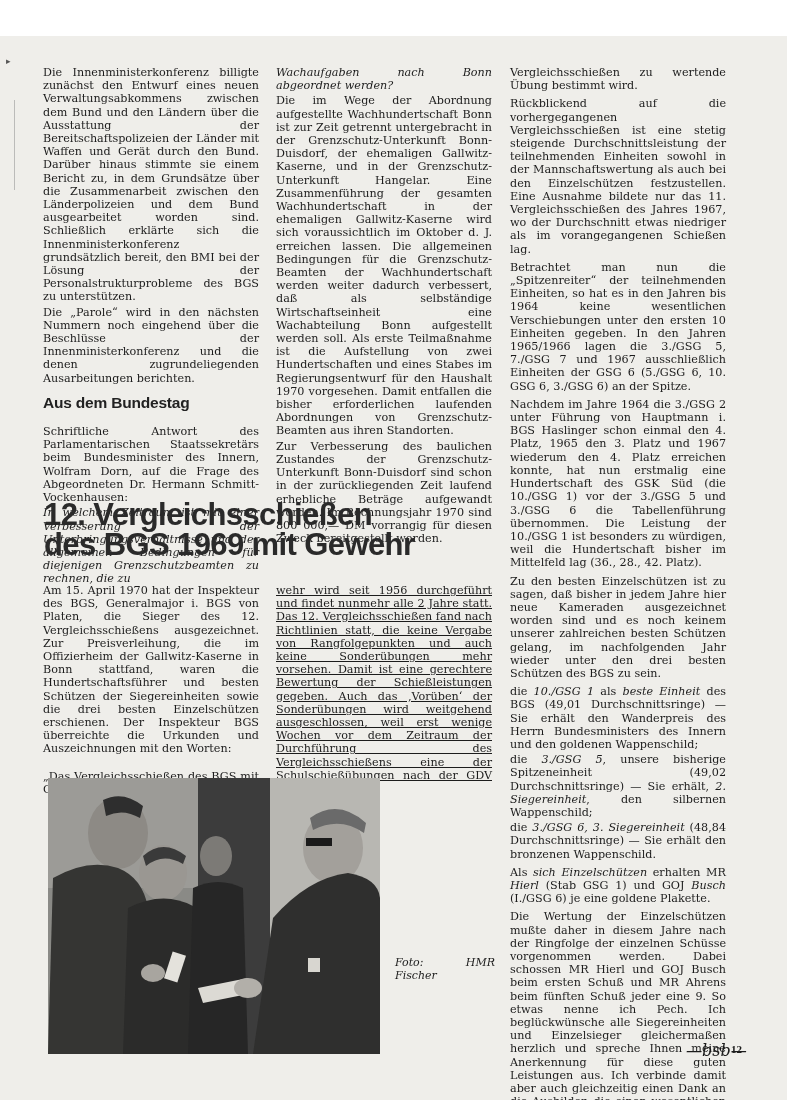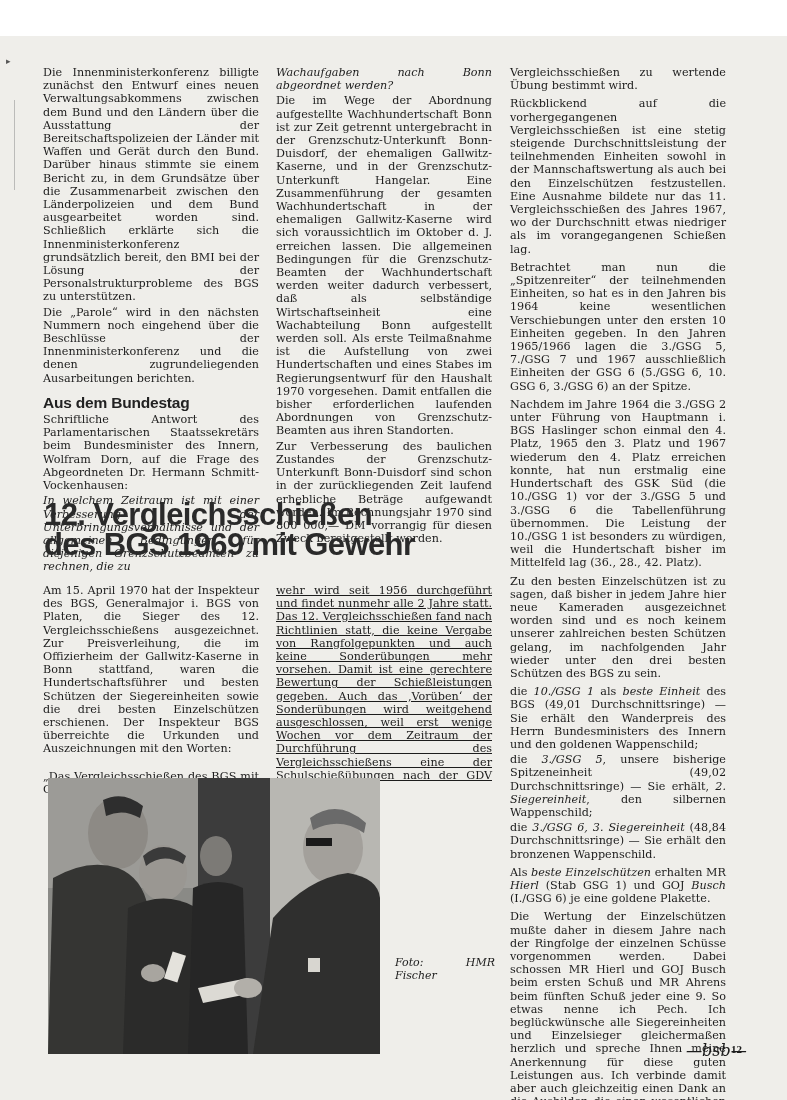--- a/index.html
+++ b/index.html
@@ -28,21 +28,21 @@
     .col p { margin: 0 0 2px 0; }
     .col p.gap { margin-top: 5px; }
     .col i, .col em { font-style: italic; }
     .c1 { left: 43px; top: 66px; width: 216px; }
     .c2 { left: 276px; top: 66px; width: 216px; }
     .c3 { left: 510px; top: 66px; width: 216px; }
     .c4 { left: 43px; top: 572px; width: 216px; margin-top: 12px; }
     .c5 { left: 276px; top: 584px; width: 216px; text-decoration: underline; }
     h2.sub {
       font-family: "Liberation Sans", "DejaVu Sans", sans-serif;
-      font-size: 15.5px; font-weight: bold; margin: 11px 0 4px 0; color: #222;
+      font-size: 15.5px; font-weight: bold; margin: 11px 0 16px 0; color: #222;
       letter-spacing: -0.2px;
     }
     h1.headline {
       position: absolute; left: 44px; top: 500px; margin: 0;
       font-family: "Liberation Sans", "DejaVu Sans", sans-serif;
       font-size: 31px; line-height: 30px; font-weight: bold; color: #2a2a2a;
       letter-spacing: -0.6px;
     }
     .photo {
       position: absolute; left: 48px; top: 778px; width: 332px; height: 276px;
@@ -82,21 +82,21 @@
 
 <div class="col c3">
   <p>Vergleichsschießen zu wertende Übung bestimmt wird.</p>
   <p class="gap">Rückblickend auf die vorhergegangenen Vergleichsschießen ist eine stetig steigende Durchschnittsleistung der teilnehmenden Einheiten sowohl in der Mannschaftswertung als auch bei den Einzelschützen festzustellen. Eine Ausnahme bildete nur das 11. Vergleichsschießen des Jahres 1967, wo der Durchschnitt etwas niedriger als im vorangegangenen Schießen lag.</p>
   <p class="gap">Betrachtet man nun die „Spitzenreiter“ der teilnehmenden Einheiten, so hat es in den Jahren bis 1964 keine wesentlichen Verschiebungen unter den ersten 10 Einheiten gegeben. In den Jahren 1965/1966 lagen die 3./GSG 5, 7./GSG 7 und 1967 ausschließlich Einheiten der GSG 6 (5./GSG 6, 10. GSG 6, 3./GSG 6) an der Spitze.</p>
   <p class="gap">Nachdem im Jahre 1964 die 3./GSG 2 unter Führung von Hauptmann i. BGS Haslinger schon einmal den 4. Platz, 1965 den 3. Platz und 1967 wiederum den 4. Platz erreichen konnte, hat nun erstmalig eine Hundertschaft des GSK Süd (die 10./GSG 1) vor der 3./GSG 5 und 3./GSG 6 die Tabellenführung übernommen. Die Leistung der 10./GSG 1 ist besonders zu würdigen, weil die Hundertschaft bisher im Mittelfeld lag (36., 28., 42. Platz).</p>
   <p class="gap">Zu den besten Einzelschützen ist zu sagen, daß bisher in jedem Jahre hier neue Kameraden ausgezeichnet worden sind und es noch keinem unserer zahlreichen besten Schützen gelang, im nachfolgenden Jahr wieder unter den drei besten Schützen des BGS zu sein.</p>
   <p class="gap"><span>die </span><i>10./GSG 1</i><span> als </span><i>beste Einheit</i><span> des BGS (49,01 Durchschnittsringe) — Sie erhält den Wanderpreis des Herrn Bundesministers des Innern und den goldenen Wappenschild;</span></p>
   <p><span>die </span><i>3./GSG 5</i><span>, unsere bisherige Spitzeneinheit (49,02 Durchschnittsringe) — Sie erhält, </span><i>2. Siegereinheit</i><span>, den silbernen Wappenschild;</span></p>
   <p><span>die </span><i>3./GSG 6, 3. Siegereinheit</i><span> (48,84 Durchschnittsringe) — Sie erhält den bronzenen Wappenschild.</span></p>
-  <p class="gap"><span>Als </span><i>beste Einzelschützen</i><span> erhalten MR </span><i>Hierl</i><span> (Stab GSG 1) und GOJ </span><i>Busch</i><span> (I./GSG 6) je eine goldene Plakette.</span></p>
+  <p class="gap"><span>Als </span><i>sich Einzelschützen</i><span> erhalten MR </span><i>Hierl</i><span> (Stab GSG 1) und GOJ </span><i>Busch</i><span> (I./GSG 6) je eine goldene Plakette.</span></p>
   <p class="gap">Die Wertung der Einzelschützen mußte daher in diesem Jahre nach der Ringfolge der einzelnen Schüsse vorgenommen werden. Dabei schossen MR Hierl und GOJ Busch beim ersten Schuß und MR Ahrens beim fünften Schuß jeder eine 9. So etwas nenne ich Pech. Ich beglückwünsche alle Siegereinheiten und Einzelsieger gleichermaßen herzlich und spreche Ihnen meine Anerkennung für diese guten Leistungen aus. Ich verbinde damit aber auch gleichzeitig einen Dank an die Ausbilder, die einen wesentlichen Anteil am Zustandekommen dieser guten Ergebnisse haben.</p>
 
 </div>
 
 <h1 class="headline">
   <span>12. Vergleichsschießen</span><br>
   <span>des BGS 1969 mit Gewehr</span>
 </h1>
 
 <div class="col c4">

